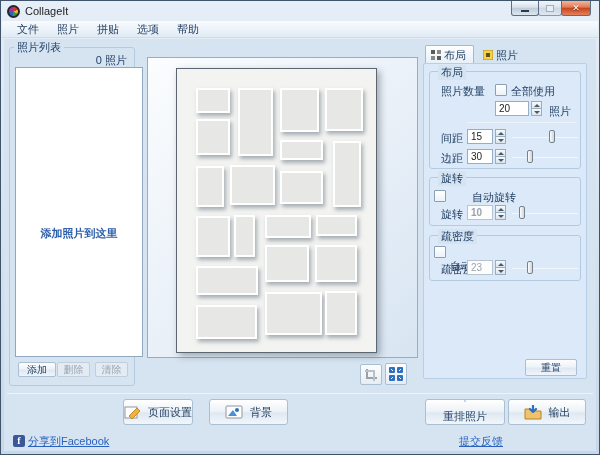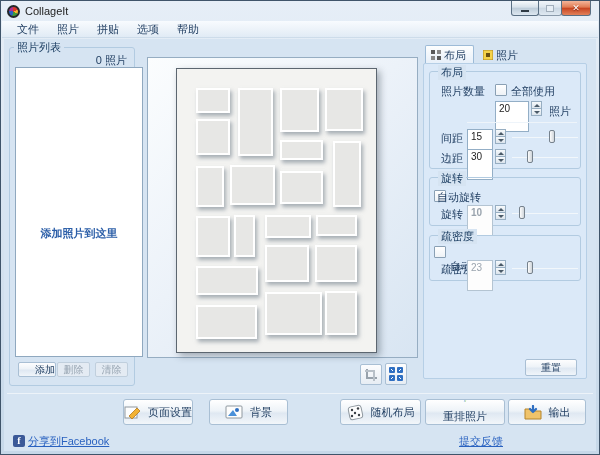--- a/index.html
+++ b/index.html
@@ -77,21 +77,21 @@
   .right-panel { position:absolute; left:422px; top:62px; width:164px; height:316px;
     background:#dbe9f8; border:1px solid #b6cfe6; border-radius:2px; }
 
   .gb-layout { left:428px; top:70px; width:152px; height:98px; }
   .gb-rot    { left:428px; top:176px; width:152px; height:49px; }
   .gb-den    { left:428px; top:234px; width:152px; height:46px; }
 
   .lbl { position:absolute; color:#1c3a5e; }
   .checkbox { position:absolute; width:12px; height:12px; border:1px solid #8aa0b4; border-radius:1px;
     background:linear-gradient(#ffffff,#eef2f6); }
-  .num-box { position:absolute; width:26px; height:31px; border:1px solid #93aec6; background:#fff;
+  .num-box { position:absolute; width:26px; height:15px; border:1px solid #93aec6; background:#fff;
     font-size:10px; line-height:13px; padding-left:3px; color:#222; }
   .num-box.wide { width:34px; }
   .num-box.disabled { color:#9aa4ae; background:#fdfdfd; border-color:#b4c4d2; }
   .spin { position:absolute; width:11px; height:15px; display:flex; flex-direction:column; }
   .spin div { flex:1; border:1px solid #97aec2; margin-top:-1px;
     background:linear-gradient(#f7fafc,#dbe4ec); display:flex; align-items:center; justify-content:center; }
   .spin div:first-child { margin-top:0; }
   .tri-up { width:0; height:0; border-left:3px solid transparent; border-right:3px solid transparent;
     border-bottom:3px solid #4a5a68; }
   .tri-dn { width:0; height:0; border-left:3px solid transparent; border-right:3px solid transparent;
@@ -155,21 +155,21 @@
   </div>
 
   <div class="client"></div>
 
   <div class="groupbox left-group"></div>
   <span class="group-title left-group-title">照片列表</span>
   <span class="photo-count">0 照片</span>
   <div class="photo-list">
     <div class="empty-hint">添加照片到这里</div>
   </div>
-  <div class="small-btn" style="left:17px; top:361px; width:38px;text-align:right;">添加</div>
+  <div class="small-btn" style="left:17px; top:361px; width:38px;">添加</div>
   <div class="small-btn disabled" style="left:56px; top:361px; width:33px;">删除</div>
   <div class="small-btn disabled" style="left:94px; top:361px; width:33px;">清除</div>
 
   <div class="canvas-area">
     <div class="collage-page">
         <div class="ph" style="left: 19px; top: 19px; width: 34px; height: 25px;"></div>
         <div class="ph" style="left: 61px; top: 19px; width: 35px; height: 68px;"></div>
         <div class="ph" style="left: 103px; top: 19px; width: 39px; height: 44px;"></div>
         <div class="ph" style="left: 148px; top: 19px; width: 38px; height: 43px;"></div>
         <div class="ph" style="left: 19px; top: 50px; width: 34px; height: 36px;"></div>
@@ -267,21 +267,21 @@
       </div>
     </div>
   <div class="slider" style="left:511px; top:149px;">
     <div class="track"></div>
       <div class="thumb" style="left: calc(28% - 3px);"></div>
   </div>
 
   <div class="groupbox gb-rot"></div>
   <span class="group-title" style="left:437px; top:170px;">旋转</span>
   <div class="checkbox" style="left:433px; top:189px;"></div>
-  <span class="lbl" style="left:436px; top:189px;">自动旋转</span>
+  <span class="lbl" style="left:471px; top:189px;">自动旋转</span>
   <span class="lbl" style="left:440px; top:206px;">旋转</span>
   <div class="num-box disabled" style="left:466px; top:204px;font-weight:bold;">10</div>
   <div class="spin" style="left:494px; top:204px;">
       <div>
         <span class="tri-up"></span>
       </div>
       <div>
         <span class="tri-dn"></span>
       </div>
     </div>
@@ -321,31 +321,20 @@
     </svg>
     <span>背景</span>
   </div>
   <div class="tool-btn btn-pagesetup">
     <svg width="17" height="15" viewBox="0 0 17 15">
       <rect x="1" y="2" width="12" height="11" fill="#fdfdfd" stroke="#8f989f"></rect>
       <path d="M5 11 L13 3 L16 6 L8 14 Z" fill="#f2b233" stroke="#b5791a" stroke-width="0.8"></path>
     </svg>
     <span>页面设置</span>
   </div>
-  <div class="tool-btn btn-random">
-    <svg width="17" height="17" viewBox="0 0 17 17">
-      <rect x="2" y="2" width="13" height="13" rx="3" fill="#fdfdfd" stroke="#8f989f" transform="rotate(-12 8.5 8.5)"></rect>
-      <circle cx="5" cy="6" r="1.2" fill="#3a3f44"></circle>
-        <circle cx="11" cy="4.5" r="1.2" fill="#3a3f44"></circle>
-      <circle cx="8" cy="9" r="1.2" fill="#3a3f44"></circle>
-        <circle cx="5" cy="12" r="1.2" fill="#3a3f44"></circle>
-      <circle cx="12" cy="11" r="1.2" fill="#3a3f44"></circle>
-    </svg>
-    <span>随机布局</span>
-  </div>
   <div class="tool-btn btn-rearrange">
     <svg width="16" height="16" viewBox="0 0 16 16">
       <path d="M5 14 A6 6 0 0 1 3 4" fill="none" stroke="#2f6fc2" stroke-width="2.6" stroke-linecap="round"></path>
       <path d="M3 4 L1 6 M3 4 L6 5" stroke="#2f6fc2" stroke-width="1.4"></path>
       <path d="M11 2 A6 6 0 0 1 13 12" fill="none" stroke="#55b030" stroke-width="2.6" stroke-linecap="round"></path>
       <path d="M13 12 L15 10 M13 12 L10 11" stroke="#55b030" stroke-width="1.4"></path>
     </svg>
     <span>重排照片</span>
   </div>
   <div class="tool-btn btn-export">

